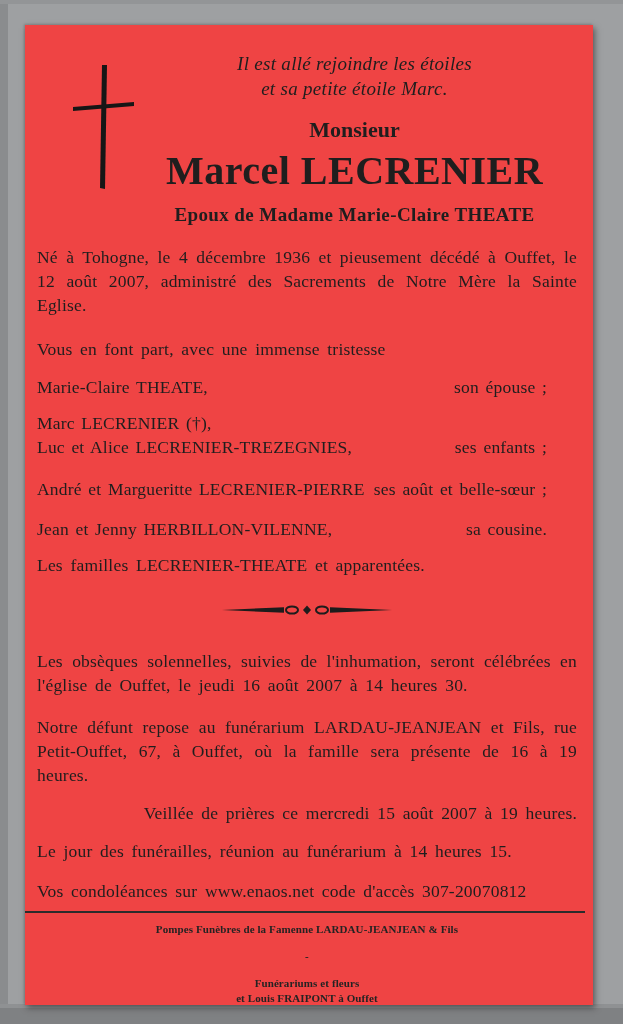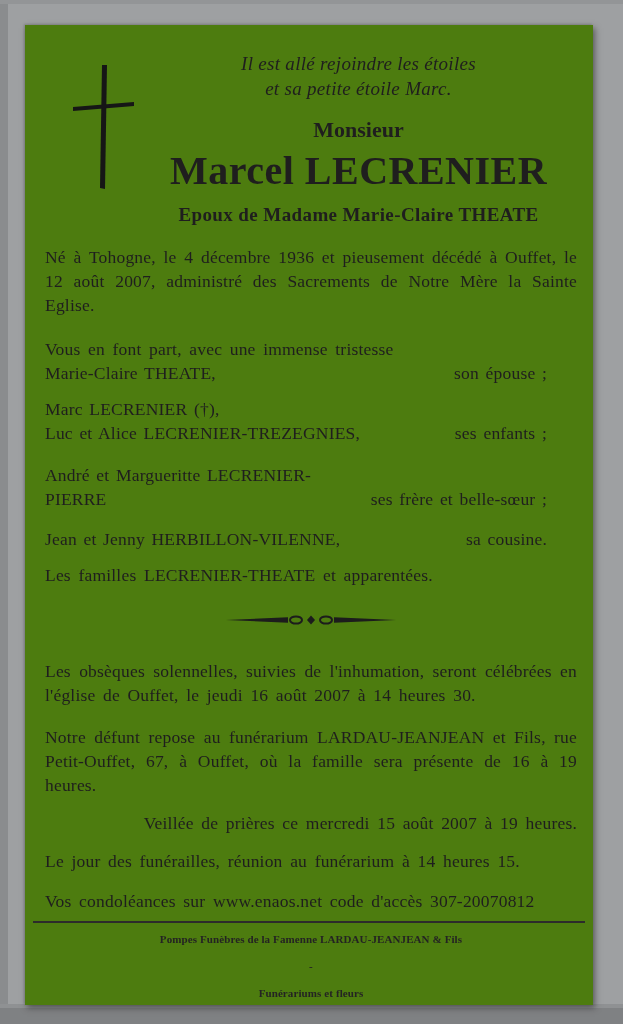--- a/index.html
+++ b/index.html
@@ -12,24 +12,24 @@
     overflow:hidden;
   }
   .frame{position:absolute;inset:0;background:#9ea0a2;}
   .edge-left{position:absolute;left:0;top:0;width:8px;height:100%;background:#8a8c8e;}
   .edge-top{position:absolute;left:0;top:0;width:100%;height:4px;background:#939597;}
   .edge-bottom{position:absolute;left:0;bottom:0;width:100%;height:16px;background:#7f8183;}
   .edge-bottom2{position:absolute;left:0;bottom:16px;width:100%;height:4px;background:#8f9193;}
 
   .card{
     position:absolute;left:25px;top:25px;width:568px;height:980px;
-    background:#4d7c0f;
+    background:#ef4444;
     box-shadow:2px 3px 6px rgba(35,35,35,.55), -1px -1px 2px rgba(60,60,60,.25);
     box-sizing:border-box;
-    padding:26px 16px 0 20px;
+    padding:26px 16px 0 12px;
     overflow:hidden;
   }
 
   .cross{position:absolute;left:48px;top:40px;width:62px;height:126px;}
 
   .header{margin-left:95px;text-align:center;}
   .epigraph{font-style:italic;font-size:19px;line-height:25px;letter-spacing:.3px;}
   .monsieur{font-weight:bold;font-size:22px;line-height:26px;margin-top:16px;}
   .deceased-name{font-weight:bold;font-size:40px;line-height:44px;margin-top:6px;letter-spacing:.5px;}
   .spouse-line{font-weight:bold;font-size:19px;line-height:24px;margin-top:10px;letter-spacing:.4px;}
@@ -43,21 +43,21 @@
   .intro{margin-top:18px;}
   .announce{margin-top:20px;text-align:left;}
 
   .rel-row{
     display:flex;justify-content:space-between;align-items:flex-end;
     font-size:17.5px;line-height:24px;letter-spacing:.2px;word-spacing:2px;
   }
   .rel-row .names{text-align:left;}
   .rel-label{white-space:nowrap;margin-right:30px;}
   .indent{padding-left:14px;}
-  .row1{}
+  .row1{margin-top:14px;}
   .row2{margin-top:12px;}
   .row3{margin-top:18px;}
   .row4{margin-top:16px;}
   .families{margin-top:12px;text-align:left;}
 
   .ornament-wrap{margin-top:26px;text-align:center;}
 
   .funeral{margin-top:28px;}
   .repose{margin-top:18px;}
   .single{margin-top:14px;text-align:left;}
@@ -118,21 +118,21 @@
         <div>Marc LECRENIER (†),</div>
         <div>Luc et Alice LECRENIER-TREZEGNIES,</div>
       </div>
       <div class="rel-label">ses enfants ;</div>
     </div>
 
     <div class="rel-row row3">
       <div class="names">
         <div>André et Margueritte LECRENIER-PIERRE</div>
       </div>
-      <div class="rel-label">ses frère et belle-sœur ;</div>
+      <div class="rel-label">ses août et belle-sœur ;</div>
     </div>
 
     <div class="rel-row row4">
       <div class="names">Jean et Jenny HERBILLON-VILENNE,</div>
       <div class="rel-label">sa cousine.</div>
     </div>
 
     <p class="para families">Les familles LECRENIER-THEATE et apparentées.</p>
 
     <div class="ornament-wrap">

